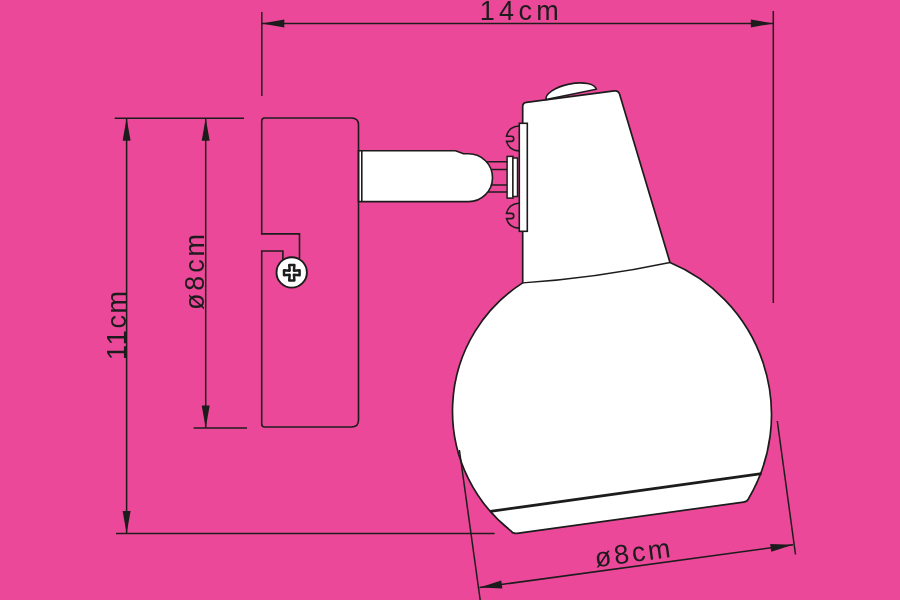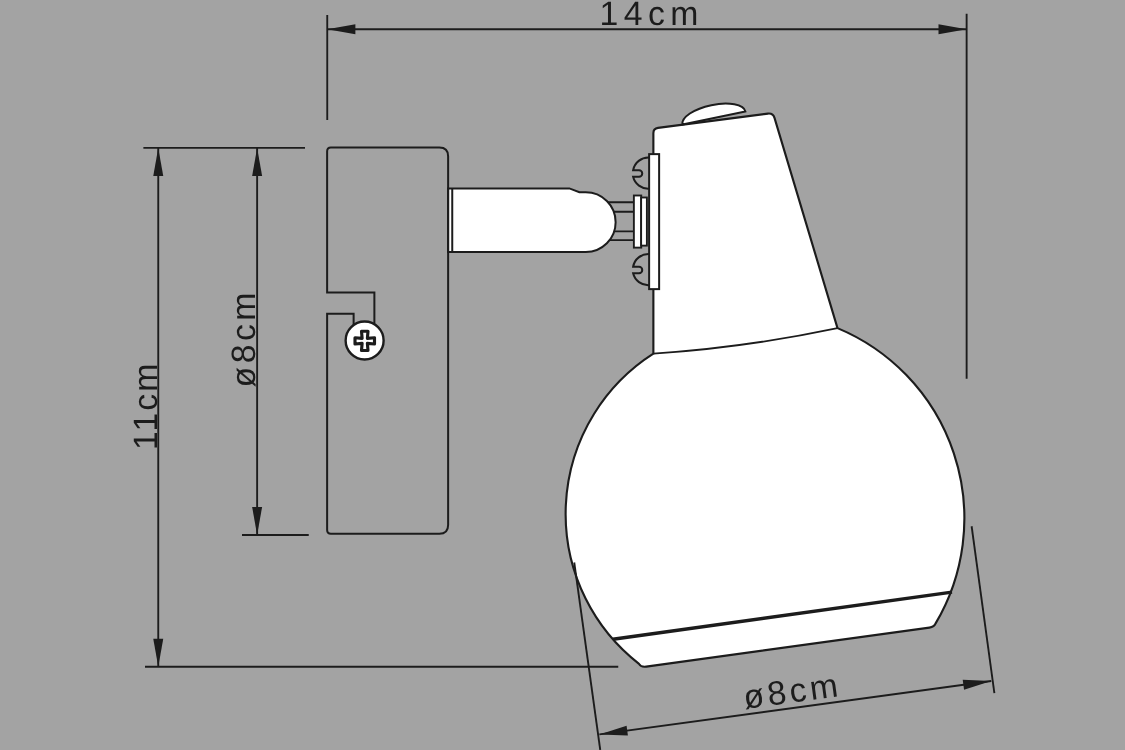--- a/index.html
+++ b/index.html
@@ -1,16 +1,16 @@
 <!DOCTYPE html>
 <html><head>
 <meta charset="utf-8">
 <style>
   html,body{margin:0;padding:0;background:#fff;}
-  .page{width:900px;height:600px;position:relative;background:#a3a3a3;overflow:hidden;}
+  .page{width:900px;height:600px;position:relative;background:#ec4899;overflow:hidden;}
   svg{display:block;}
   text{font-family:"Liberation Sans", sans-serif; fill:#1c1c1c;}
 </style>
 </head>
 <body>
 <div class="page">
 <svg width="900" height="600" viewBox="0 0 900 600">
   <g fill="none" stroke="#1c1c1c" stroke-width="1.6" stroke-linecap="butt" stroke-linejoin="miter">
 
     <g stroke-width="1.5">

